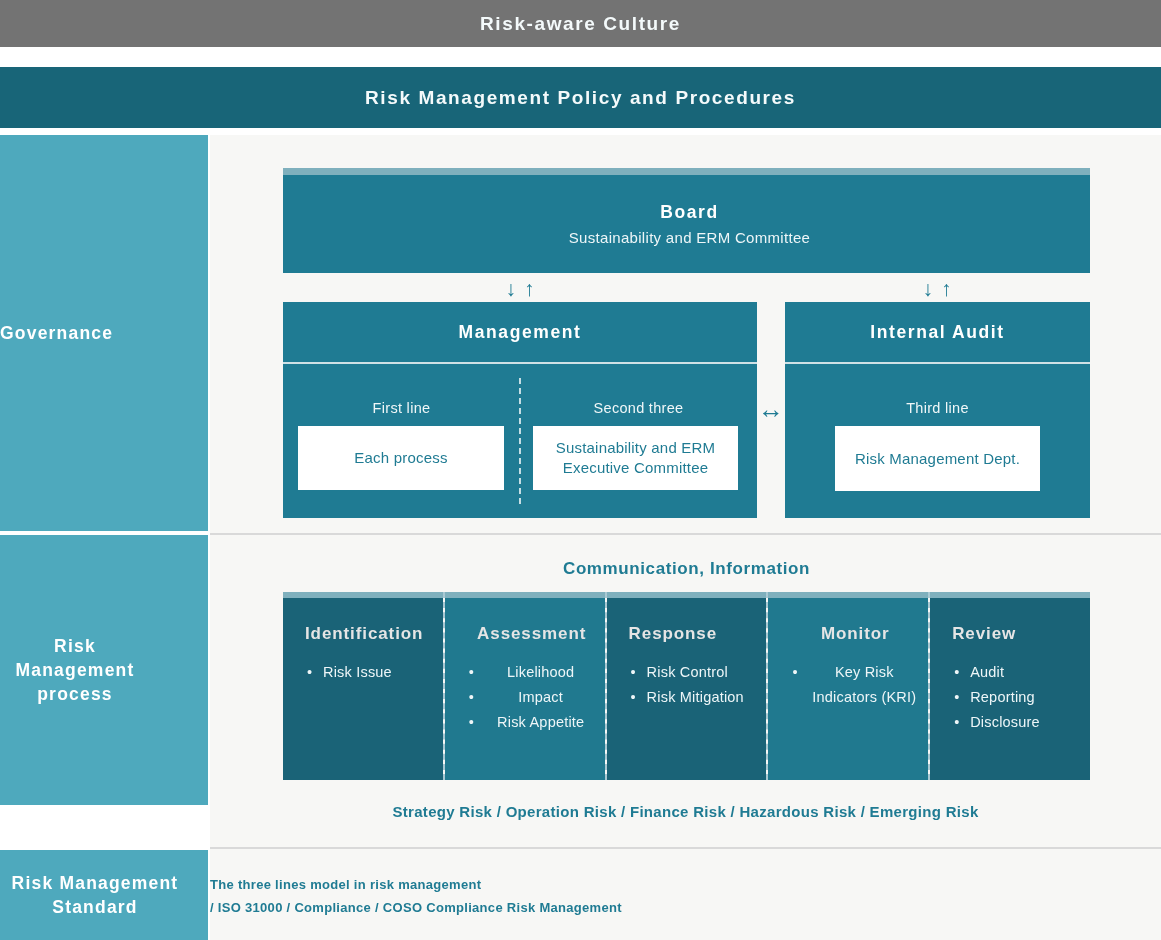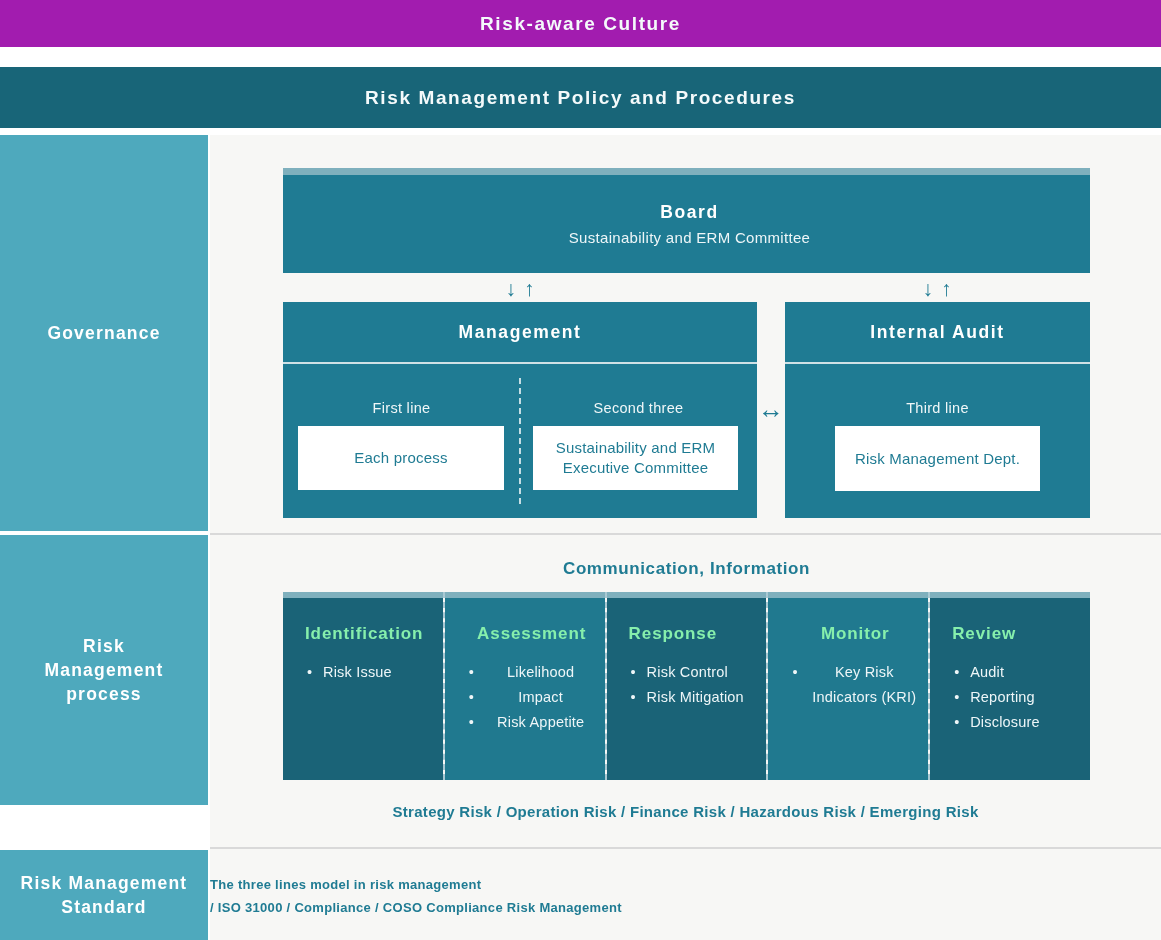--- a/index.html
+++ b/index.html
@@ -2,26 +2,26 @@
 <html><head>
 <meta charset="utf-8">
 <style>
   * { margin:0; padding:0; box-sizing:border-box; }
   html,body { background:#ffffff; }
   body { font-family:"Liberation Sans", sans-serif; }
   .page { position:relative; width:1161px; height:940px; background:#ffffff; overflow:hidden; }
 
   
   .bar { position:absolute; left:0; width:1161px; display:flex; align-items:center; justify-content:center; }
-  .bar1 { top:0; height:47px; background:#a21caf; }
+  .bar1 { top:0; height:47px; background:#737373; }
   .bar2 { top:67px; height:61px; background:#186578; }
   .bar span { color:#f4fafb; font-size:19px; font-weight:700; letter-spacing:1.6px; }
 
   
-  .side-section { position:absolute; left:0; width:208px; background:#4ea9bd; display:flex; align-items:center; justify-content:center; text-align:center; }
+  .side-section { position:absolute; left:0; width:208px; background:#4ea9bd; display:flex; align-items:center; justify-content:flex-start; text-align:center; }
   .side-section span { color:#ffffff; font-size:17.5px; font-weight:700; letter-spacing:1.2px; line-height:24px; }
   .side-gov { top:135px; height:396px; }
   .side-proc { top:535px; height:270px; }
   .side-std  { top:850px; height:90px; }
   .side-proc span { max-width:150px; }
   .side-std  span { max-width:190px; }
 
   
   .main-bg { position:absolute; left:210px; top:135px; width:951px; height:805px; background:#f7f7f5; }
   .hline { position:absolute; left:210px; width:951px; height:2px; background:#d9d9d9; }
@@ -62,21 +62,21 @@
   
   .comm-title { position:absolute; left:283px; top:559px; width:807px; text-align:center;
                 color:#1f7b93; font-size:17px; font-weight:700; letter-spacing:0.6px; }
   .columns { position:absolute; left:283px; top:592px; width:807px; height:188px; display:flex; }
   .col { flex:1; display:flex; flex-direction:column; }
   .col + .col { border-left:2px dashed #a9c9d3; }
   .col .strip { height:6px; background:#7fb0bd; }
   .col .body { flex:1; padding:26px 8px 0 22px; }
   .col-dark  .body { background:#1a6377; }
   .col-light .body { background:#20798f;text-align:center; }
-  .col h3 { color:#86efac; font-size:17px; font-weight:700; letter-spacing:0.9px; }
+  .col h3 { color:#e5e5e5; font-size:17px; font-weight:700; letter-spacing:0.9px; }
   ul.items { list-style:none; margin:16px 0 0 2px; padding:0; }
   ul.items li { position:relative; padding-left:16px; color:#eef6f8; font-size:14.5px; line-height:25px; letter-spacing:0.2px; }
   ul.items li::before { content:"\2022"; position:absolute; left:0; top:0; }
 
   .risk-types { position:absolute; left:210px; top:803px; width:951px; text-align:center;
                 color:#1f7b93; font-size:15px; font-weight:700; letter-spacing:0.3px; }
 
   
   .standard { position:absolute; left:210px; top:873px; width:951px; 
               color:#1f7b93; font-size:13px; font-weight:700; letter-spacing:0.3px; line-height:23px; }

